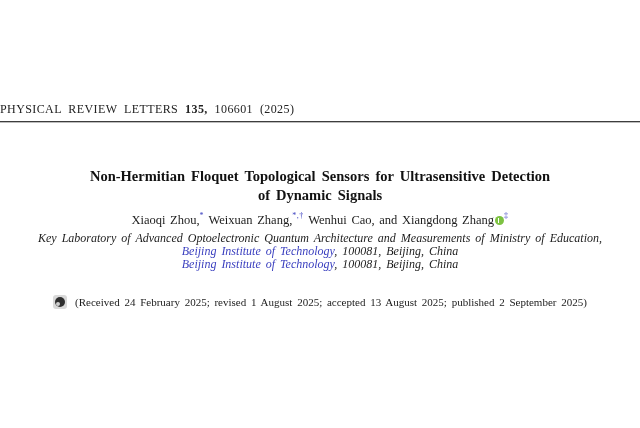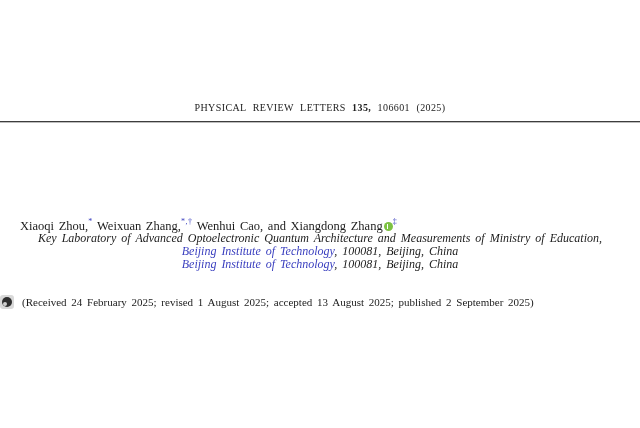--- a/index.html
+++ b/index.html
@@ -8,22 +8,22 @@
     position:relative;
     width:640px; height:428px;
     background:#ffffff;
     margin:0 auto;
     font-family:"Liberation Serif", serif;
     color:#1c1c1c;
     overflow:hidden;
   }
   .journal-line {
     position:absolute; top:102px; left:0; width:640px;
-    text-align:center;
-    font-size:10px;
+    text-align:left;
+    font-size:12px;
     letter-spacing:.4px;
     word-spacing:3.5px;
     color:#222;
     white-space:nowrap;
   }
   .journal-line .vol { font-weight:bold; }
   .header-rule {
     position:absolute; top:121px; left:0; width:640px; height:2px;
     background:#3d3d3d;
     border-bottom:1px solid #bdbdbd;
@@ -31,21 +31,22 @@
   .paper-title {
     position:absolute; top:167px; left:40px; width:560px;
     text-align:center;
     font-weight:bold;
     font-size:14.5px;
     line-height:18.5px;
     word-spacing:2.5px;
     color:#111;
   }
   .authors-line {
-    position:absolute; top:217px; left:20px; width:600px;
+    position:absolute; top:211px; left:20px; width:600px;
+    text-align:center;
     font-size:12.5px;
     word-spacing:1.5px;
     color:#1c1c1c;
     white-space:nowrap;
   }
   sup.fn-marker {
     font-size:8px;
     vertical-align:6px;
     color:#3a3fbf;
     letter-spacing:.5px;
@@ -70,21 +71,21 @@
     text-align:center;
     font-style:italic;
     font-size:12px;
     line-height:13.2px;
     word-spacing:2px;
     color:#1c1c1c;
   }
   .affil-link { color:#3a3fbf; }
   .received-row {
     position:absolute; top:295px; left:0; width:640px;
-    display:flex; align-items:center; justify-content:flex-start;
+    display:flex; align-items:center; justify-content:center;
     gap:8px;
   }
   .crossmark-badge {
     flex:0 0 auto;
     width:14px; height:14px;
     background:#d9d9d9;
     border-radius:3px;
     display:flex; align-items:center; justify-content:center;
   }
   .crossmark-badge .cm-circle {
@@ -109,20 +110,24 @@
 </style>
 </head>
 <body>
 
 <div class="page">
 
   <div class="journal-line"><span>PHYSICAL REVIEW LETTERS</span><span class="vol"> 135, </span><span>106601 (2025)</span></div>
 
   <div class="header-rule"></div>
 
+  <div class="paper-title">
+    <div>Non-Hermitian Floquet Topological Sensors for Ultrasensitive Detection</div>
+    <div>of Dynamic Signals</div>
+  </div>
 
   <div class="authors-line"><span>Xiaoqi Zhou,</span><sup class="fn-marker">*</sup><span> Weixuan Zhang,</span><sup class="fn-marker">*,†</sup><span> Wenhui Cao, and Xiangdong Zhang</span><span class="orcid-dot"></span><sup class="fn-marker">‡</sup></div>
 
   <div class="affiliations">
     <div>Key Laboratory of Advanced Optoelectronic Quantum Architecture and Measurements of Ministry of Education,</div>
     <div><span class="affil-link">Beijing Institute of Technology</span><span>, 100081, Beijing, China</span></div>
     <div><span class="affil-link">Beijing Institute of Technology</span><span>, 100081, Beijing, China</span></div>
   </div>
 
   <div class="received-row">

